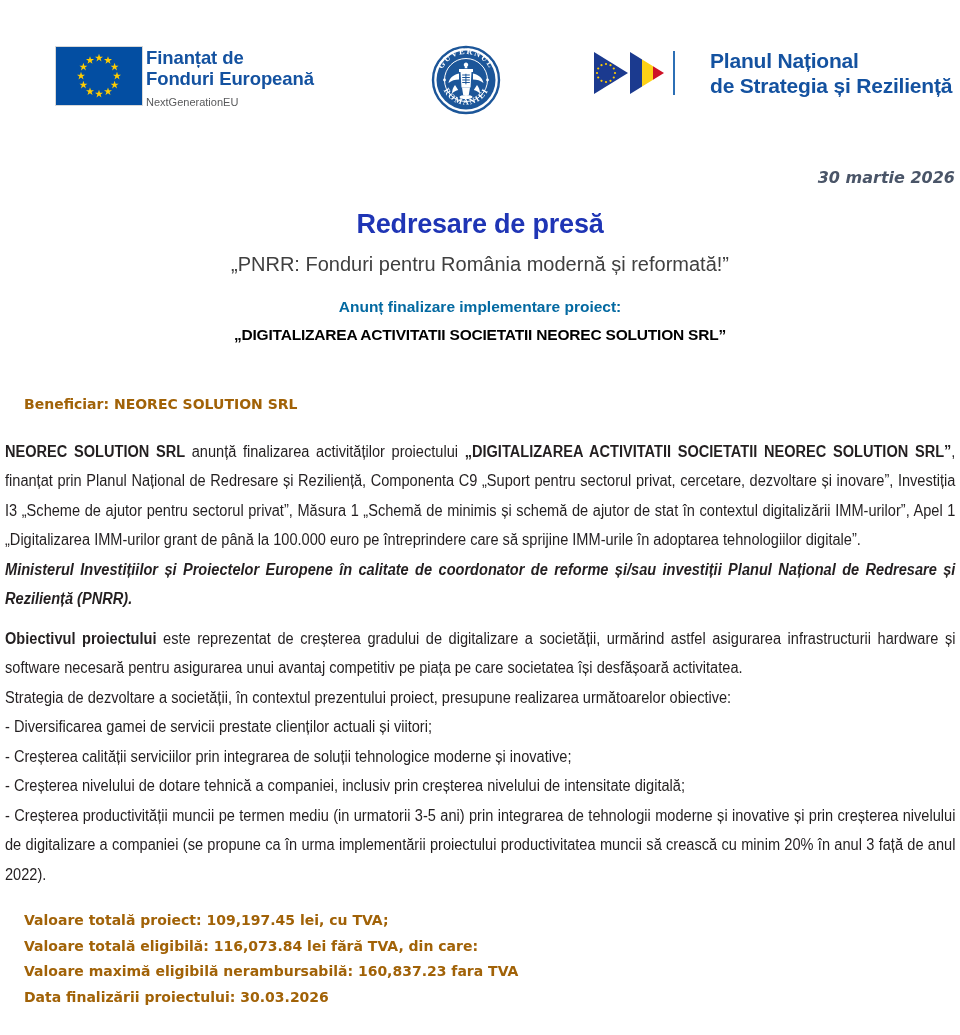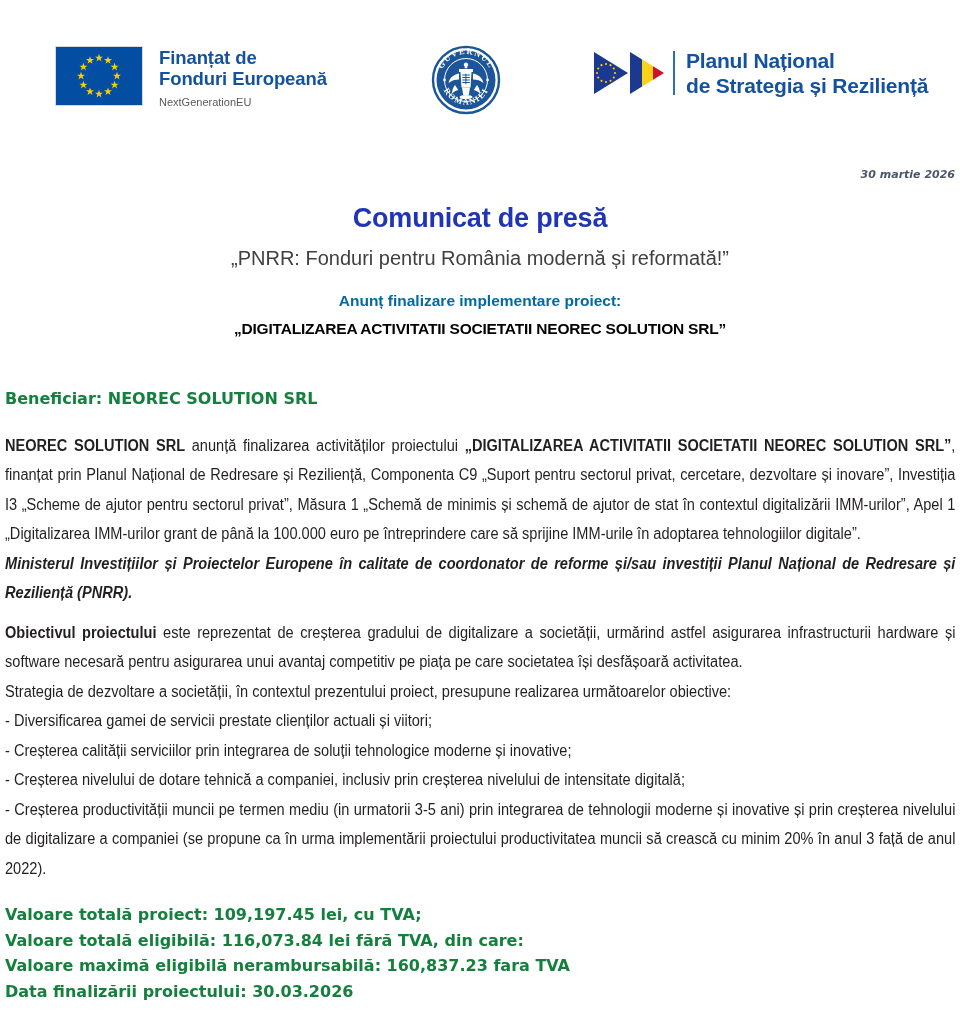--- a/index.html
+++ b/index.html
@@ -41,21 +41,21 @@
   .eu-flag {
     width: 88px;
     height: 60px;
     background: #034ea2;
     border: 1px solid #d8d8d8;
     box-sizing: border-box;
     position: relative;
   }
   .eu-flag svg { display: block; }
   .eu-words {
-    margin-left: 16px;
+    margin-left: 3px;
     padding-top: 1px;
   }
   .eu-line1, .eu-line2 {
     font-family: "Liberation Sans", sans-serif;
     font-weight: bold;
     font-size: 18.5px;
     line-height: 21px;
     color: #1452a0;
     white-space: nowrap;
     letter-spacing: -0.1px;
@@ -96,29 +96,30 @@
     margin: 0 11px 0 3px;
   }
   .pnrr-words {
     font-family: "Liberation Sans", sans-serif;
     font-weight: bold;
     font-size: 21px;
     line-height: 25px;
     color: #1452a0;
     white-space: nowrap;
     letter-spacing: -0.2px;
+    margin-left: 24px;
   }
 
   
   .date-line {
     text-align: right;
     font-family: "DejaVu Sans", sans-serif;
     font-style: italic;
     font-weight: bold;
-    font-size: 11px;
+    font-size: 16px;
     color: #4a5568;
     padding-right: 3px;
     margin-top: 38px;
   }
 
   
   .title-main {
     text-align: center;
     font-family: "Liberation Sans", sans-serif;
     font-weight: bold;
@@ -176,24 +177,25 @@
     font-weight: bold;
     font-style: italic;
   }
   .gap-sm { height: 10px; }
   .gap-md { height: 19px; }
 
   
   .wide-line {
     font-family: "DejaVu Sans", sans-serif;
     font-weight: bold;
-    font-size: 16px;
+    font-size: 14px;
     line-height: 25.5px;
-    color: #15803d;
+    color: #a16207;
     white-space: nowrap;
+    margin-left: 19px;
   }
   .beneficiar { margin-bottom: 0; }
 
   .bullets .para { margin: 0; }
 </style>
 </head>
 <body>
 
 <div class="page">
 
@@ -328,21 +330,21 @@
       <div class="pnrr-sep"></div>
       <div class="pnrr-words">
         <div>Planul Național</div>
         <div>de Strategia și Reziliență</div>
       </div>
     </div>
   </div>
 
   <div class="date-line">30 martie 2026</div>
 
-  <div class="title-main">Comunicat de presă</div>
+  <div class="title-main">Redresare de presă</div>
   <div class="title-sub">„PNRR: Fonduri pentru România modernă și reformată!”</div>
   <div class="title-announce">Anunț finalizare implementare proiect:</div>
   <div class="title-project">„DIGITALIZAREA ACTIVITATII SOCIETATII NEOREC SOLUTION SRL”</div>
 
   <div class="body-wrap">
 
     <div class="wide-line beneficiar">Beneficiar: NEOREC SOLUTION SRL</div>
 
     <div class="gap-md"></div>
 

